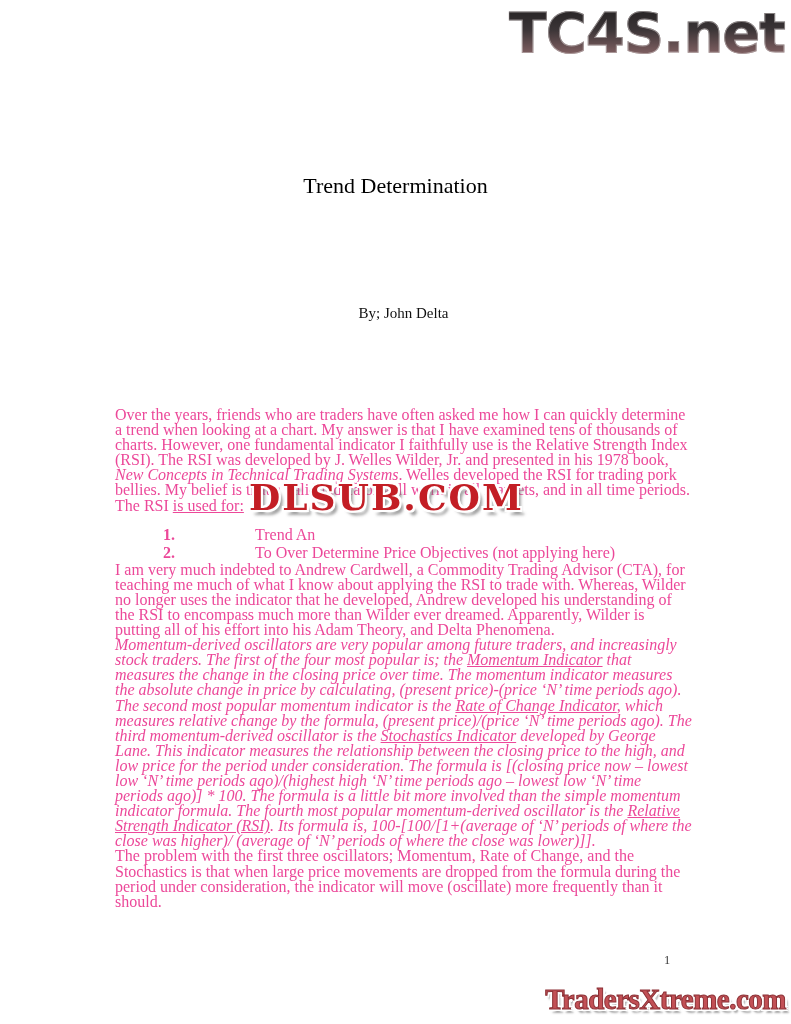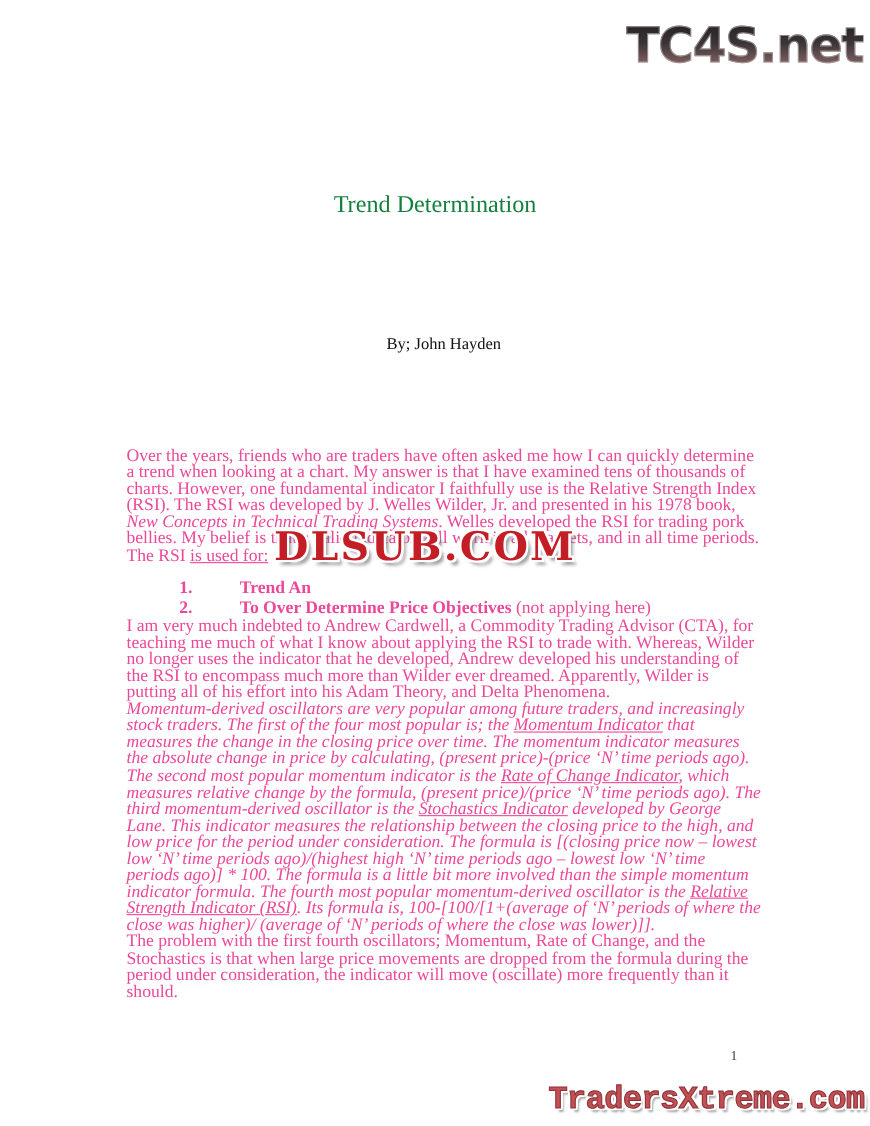--- a/index.html
+++ b/index.html
@@ -7,33 +7,33 @@
     position:relative;
     width:791px; height:1024px;
     background:#ffffff;
     font-family:"Liberation Serif", serif;
     color:#1c1c1c;
     overflow:hidden;
   }
 
   
   .tc4s-logo {
-    position:absolute; top:16px; right:6px;
+    position:absolute; top:0px; right:6px;
     font-family:"DejaVu Sans", sans-serif;
-    font-weight:bold; font-size:44px; letter-spacing:-1px;
+    font-weight:bold; font-size:56px; letter-spacing:-1px;
     background:linear-gradient(180deg,#1f1d1e 0%, #3a3436 45%, #8d686a 90%, #9b7577 100%);
     -webkit-background-clip:text; background-clip:text;
     color:transparent;
     -webkit-text-stroke:1px rgba(205,198,198,0.55);
   }
 
   
   .title-block {
     position:absolute; top:172px; left:0; width:100%;
-    text-align:center; font-size:22px; line-height:27px; color:#15803d;
+    text-align:center; font-size:22px; line-height:27px; color:#000000;
   }
 
   .byline {
     position:absolute; top:305px; left:115px; width:577px;
     text-align:center; font-size:15px; color:#111;
   }
 
   
   .content {
     position:absolute; left:115px; top:407px; width:577px;
@@ -44,21 +44,21 @@
   .par-3 { margin-top:15px;font-style:italic; }
   .par-4 { margin-top:11px; }
   .par-5 { margin-top:14px; }
   .seg-italic { font-style:italic; }
   .seg-underline { text-decoration:underline; }
 
   
   .num-list { margin-top:13px; }
   .num-row { display:flex; line-height:18px; }
   .num-cell { width:55px; margin-left:48px; font-weight:bold; }
-  .num-label-bold { font-weight:bold; }
+  .num-label-bold { font-weight:normal;margin-left:37px; }
   .num-label-rest { font-weight:normal; }
 
   
   .dlsub-watermark {
     position:absolute; left:249px; top:476px;
     font-family:"DejaVu Serif", serif;
     font-weight:bold; font-size:36px; letter-spacing:2px;
     color:#c31e25;
     text-shadow:
       -2px -2px 0 #ffffff, 2px -2px 0 #ffffff,
@@ -69,21 +69,21 @@
   }
 
   .page-number {
     position:absolute; left:664px; top:953px;
     font-size:12.5px; color:#3a3a3a;
   }
 
   
   .txtreme-logo {
     position:absolute; right:5px; top:983px;
-    font-family:Liberation Mono, monospace;
+    font-family:Liberation Serif, serif;
     font-weight:bold; font-size:29px; letter-spacing:-0.5px;
     color:#c25055;
     -webkit-text-stroke:1px #8c3136;
     text-shadow:
       -2px -2px 0 #ffffff, 2px -2px 0 #ffffff,
       -2px  2px 0 #ffffff, 2px  2px 0 #ffffff,
       -2px  0   0 #ffffff, 2px  0   0 #ffffff,
        0   -2px 0 #ffffff, 0    2px 0 #ffffff,
        3px 4px 2px rgba(130,130,130,0.7);
   }
@@ -92,40 +92,40 @@
 <body>
 
 <div class="page">
 
   <div class="tc4s-logo">TC4S.net</div>
 
   <div class="title-block">
     <div>Trend Determination</div>
   </div>
 
-  <div class="byline">By; John Hayden</div>
+  <div class="byline">By; John Delta</div>
 
   <div class="content">
 
     <p class="par-1"><span>Over the years, friends who are traders have often asked me how I can quickly determine a trend when looking at a chart. My answer is that I have examined tens of thousands of charts. However, one fundamental indicator I faithfully use is the Relative Strength Index (RSI). The RSI was developed by J. Welles Wilder, Jr. and presented in his 1978 book, </span><span class="seg-italic">New Concepts in Technical Trading Systems</span><span>. Welles developed the RSI for trading pork bellies. My belief is that a valid indicator will work in all markets, and in all time periods.  The RSI </span><span class="seg-underline">is used for:</span></p>
 
     <div class="num-list">
       <div class="num-row">
         <span class="num-cell">1.</span>
         <span><span class="num-label-bold">Trend An</span><span class="num-label-rest"></span></span>
       </div>
       <div class="num-row">
         <span class="num-cell">2.</span>
         <span><span class="num-label-bold">To Over Determine Price Objectives</span><span class="num-label-rest"> (not applying here)</span></span>
       </div>
     </div>
 
     <p class="par-2"><span>I am very much indebted to Andrew Cardwell, a Commodity Trading Advisor (CTA), for teaching me much of what I know about applying the RSI to trade with. Whereas, Wilder no longer uses the indicator that he developed, Andrew developed his understanding of the RSI to encompass much more than Wilder ever dreamed. Apparently, Wilder is putting all of his effort into his Adam Theory, and Delta Phenomena.</span></p>
     <p class="par-3"><span>Momentum-derived oscillators are very popular among future traders, and increasingly stock traders. The first of the four most popular is; the </span><span class="seg-underline">Momentum Indicator</span><span> that measures the change in the closing price over time. The momentum indicator measures the absolute change in price by calculating,  (present price)-(price ‘N’ time periods ago). The second most popular momentum indicator is the </span><span class="seg-underline">Rate of Change Indicator</span><span>, which measures relative change by the formula, (present price)/(price ‘N’ time periods ago). The third momentum-derived oscillator is the </span><span class="seg-underline">Stochastics Indicator</span><span> developed by George Lane. This indicator measures the relationship between the closing price to the high, and low price for the period under consideration. The formula is [(closing price now – lowest low ‘N’ time periods ago)/(highest high ‘N’ time periods ago – lowest low ‘N’ time periods ago)] * 100. The formula is a little bit more involved than the simple momentum indicator formula. The fourth most popular momentum-derived oscillator is the </span><span class="seg-underline">Relative Strength Indicator (RSI)</span><span>. Its formula is, 100-[100/[1+(average of ‘N’ periods of where the close was higher)/ (average of ‘N’ periods of where the close was lower)]].</span></p>
-    <p class="par-4"><span>The problem with the first fourth oscillators; Momentum, Rate of Change, and the Stochastics is that when large price movements are dropped from the formula during the period under consideration, the indicator will move (oscillate) more frequently than it should.</span></p>
+    <p class="par-4"><span>The problem with the first three oscillators; Momentum, Rate of Change, and the Stochastics is that when large price movements are dropped from the formula during the period under consideration, the indicator will move (oscillate) more frequently than it should.</span></p>
   </div>
 
   <div class="dlsub-watermark">DLSUB.COM</div>
 
   <div class="page-number">1</div>
 
   <div class="txtreme-logo">TradersXtreme.com</div>
 
 </div>
 

